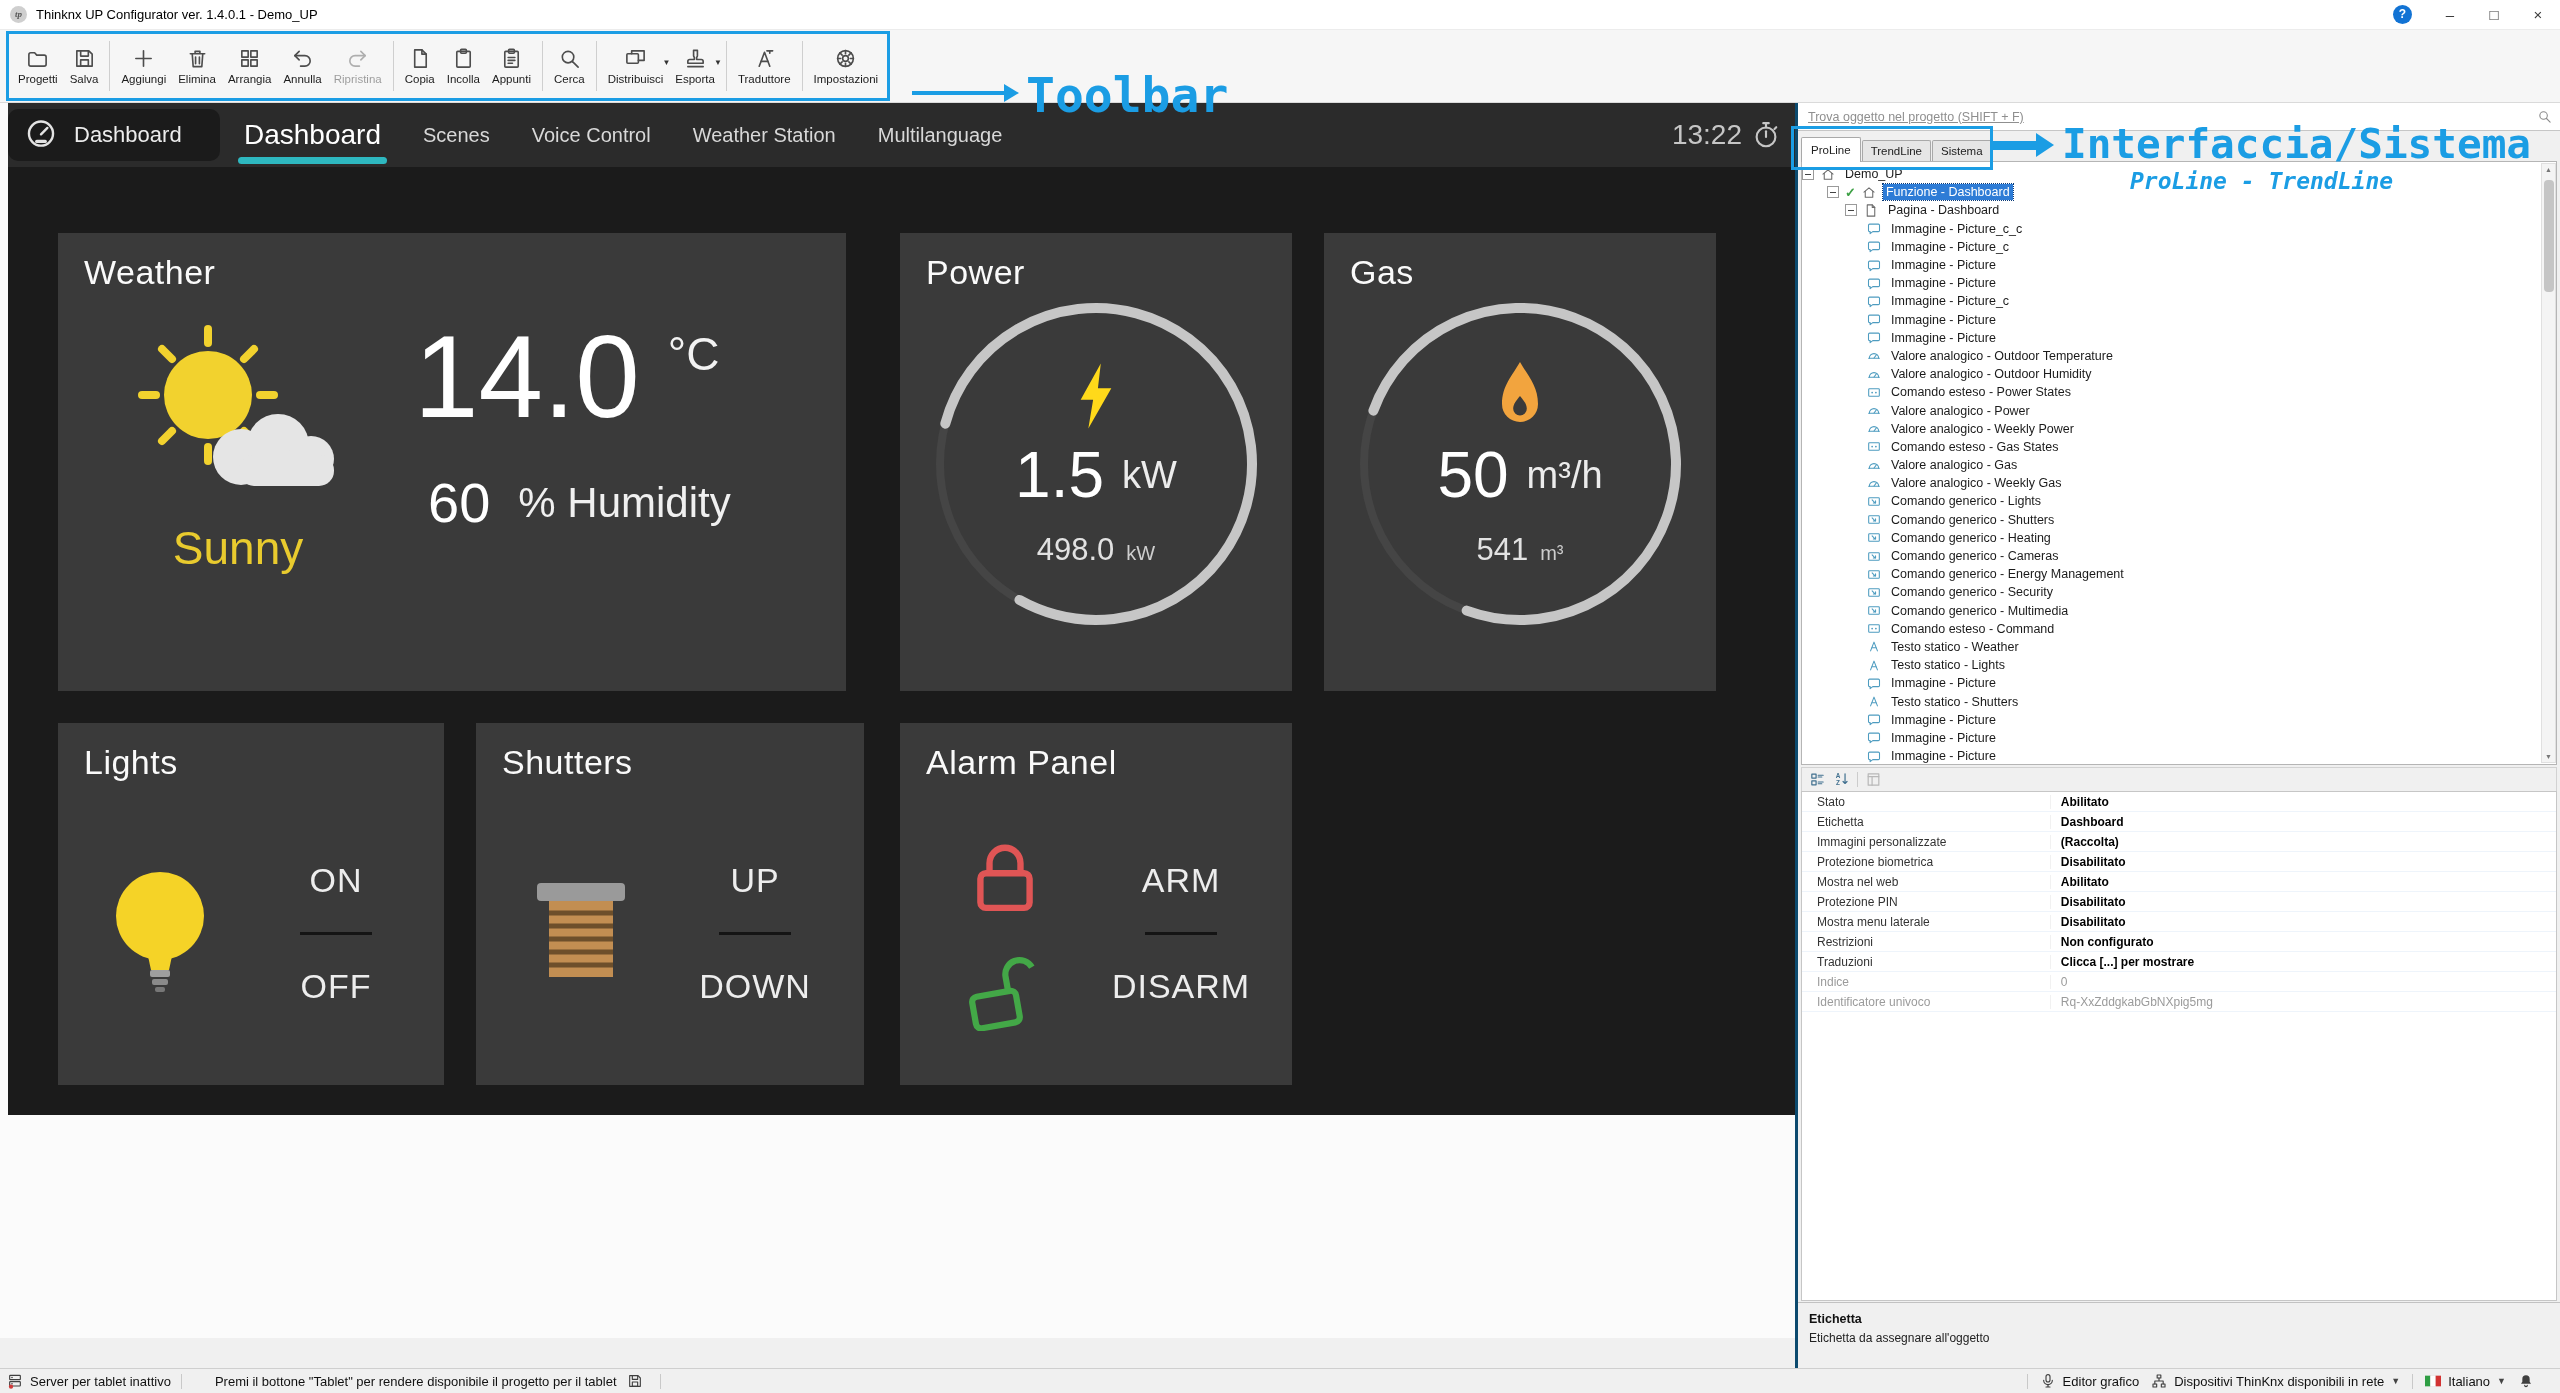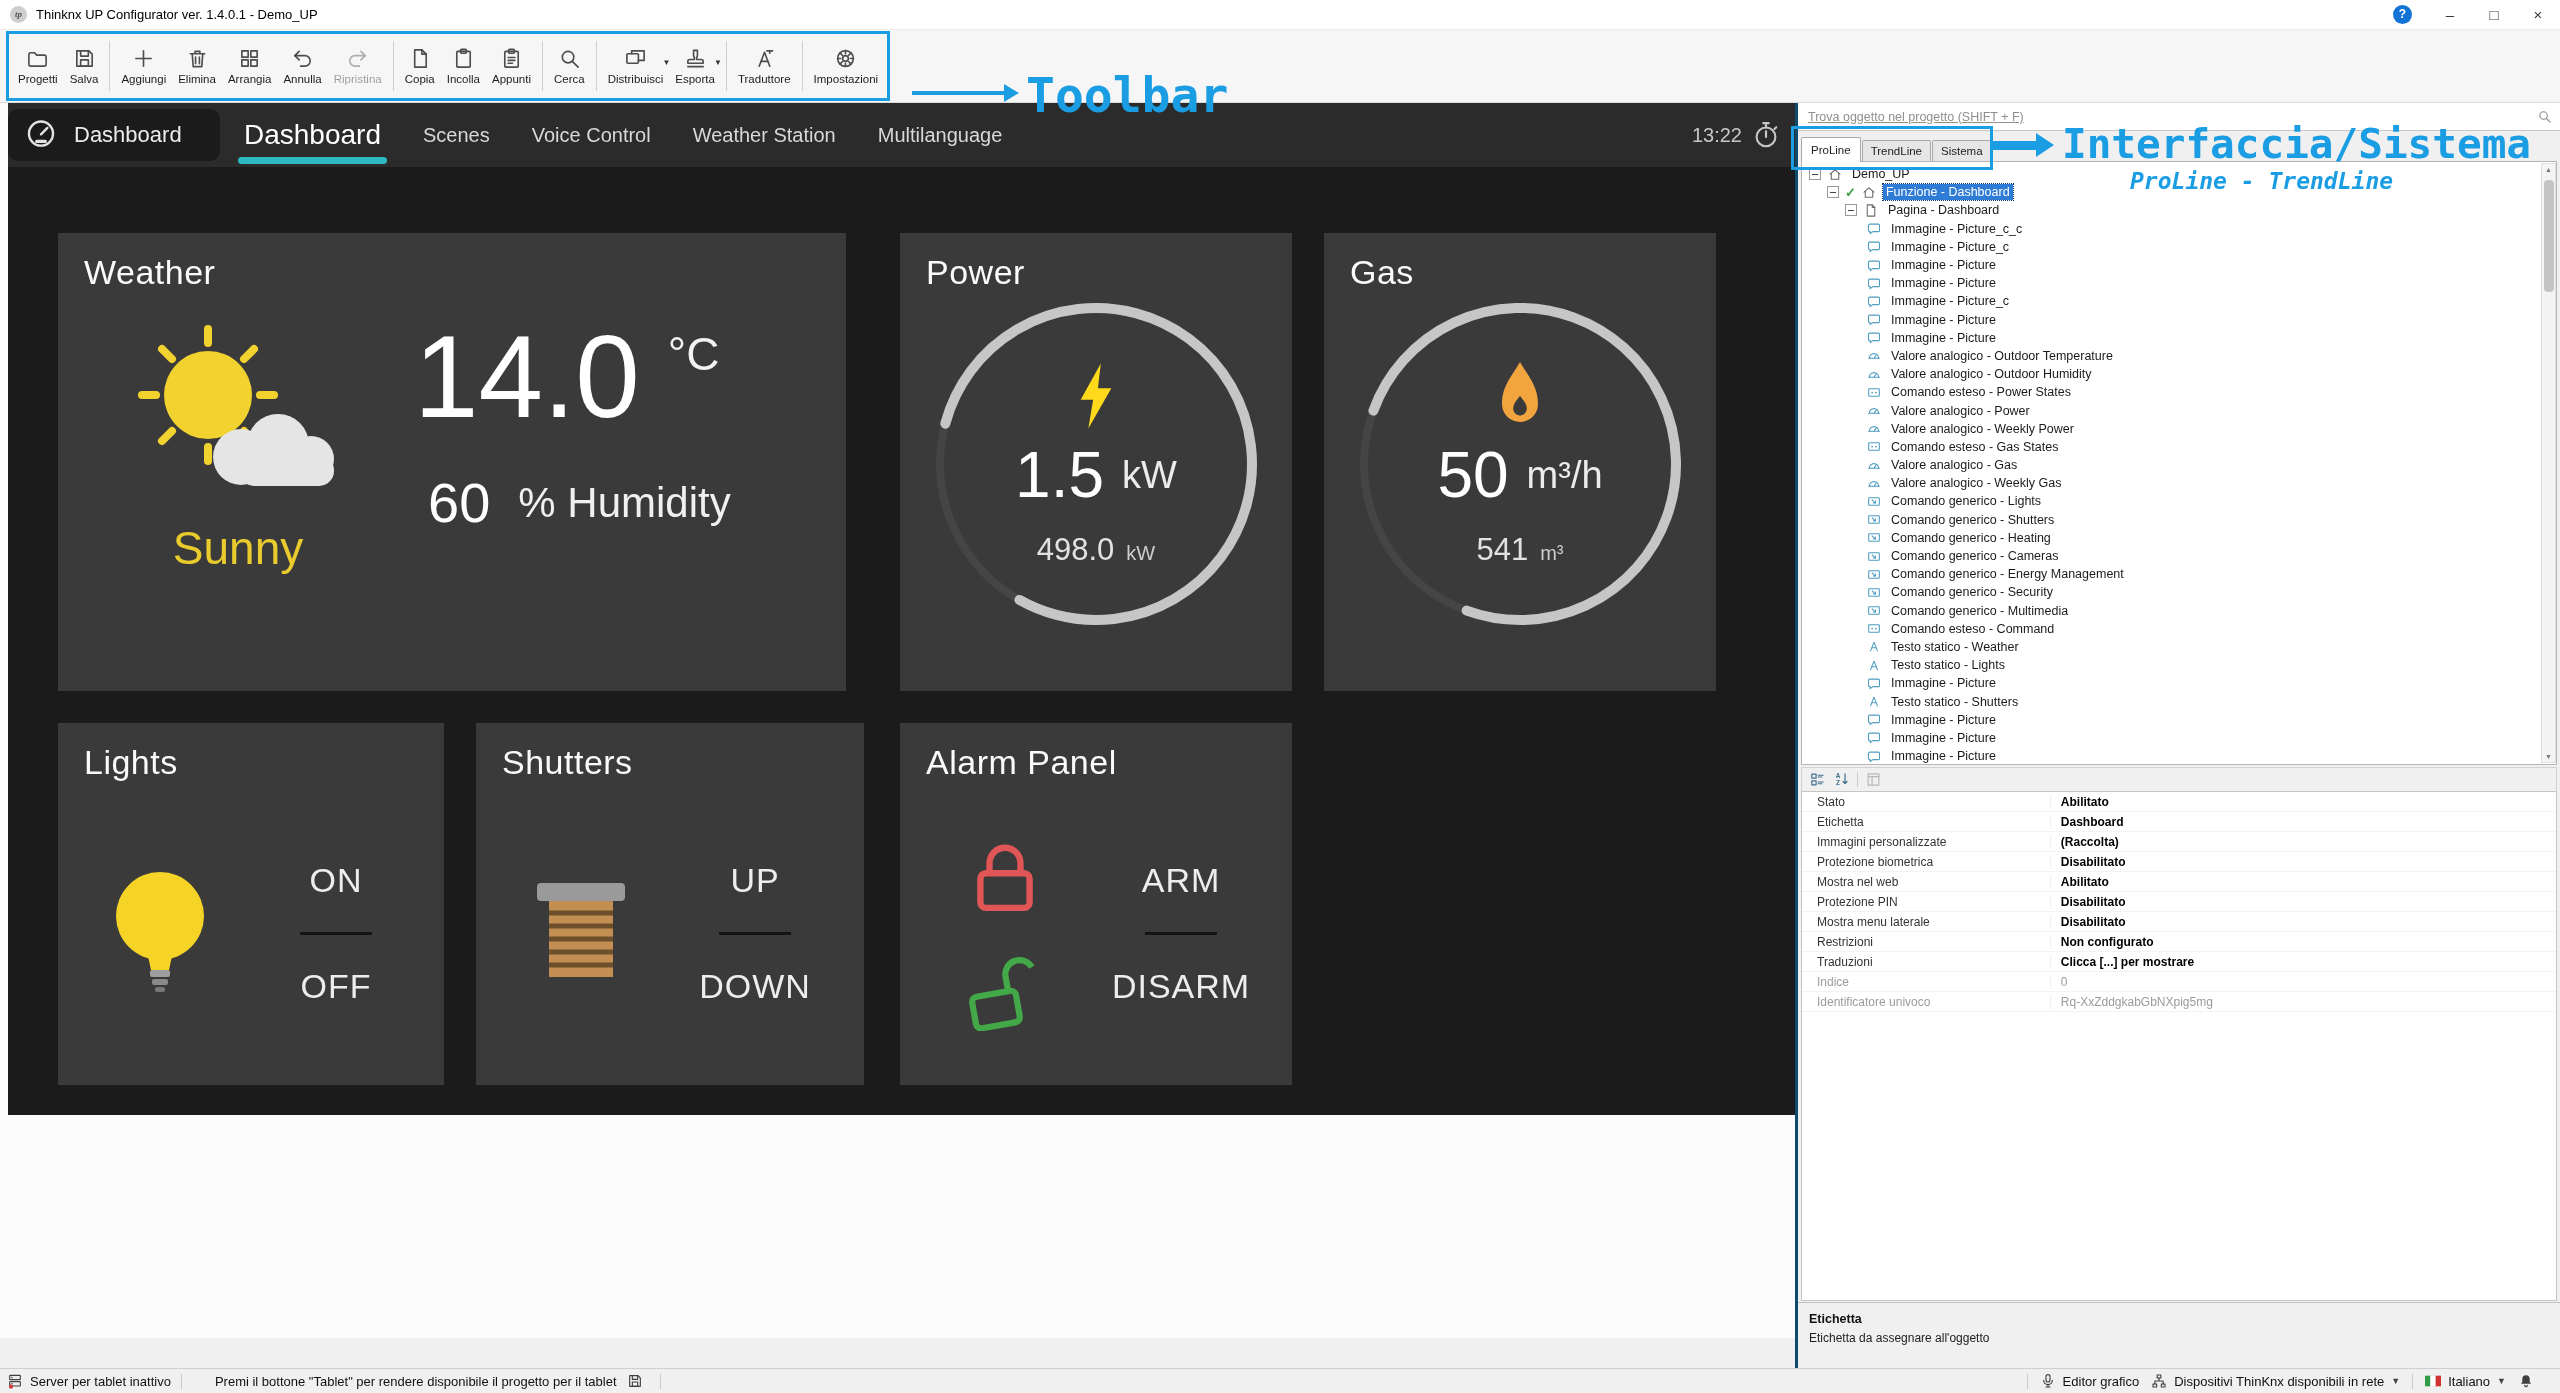--- a/index.html
+++ b/index.html
@@ -46,21 +46,21 @@
   .header-home{background:#1b1b1b;border-radius:10px;height:52px;margin-left:0;
     width:212px;display:flex;align-items:center;gap:16px;padding-left:16px;box-sizing:border-box;flex:none}
   .header-home .gicon{width:34px;height:34px;color:#e3e3e3}
   .home-label{font-size:22px;color:#ececec}
   .tabs{display:flex;align-items:center;gap:42px;margin-left:24px}
   .tab{font-size:20px;color:#d8d8d8;position:relative;white-space:nowrap}
   .tab[data-active="true"]{font-size:28px;color:#fff}
   .tab[data-active="true"]::after{content:"";position:absolute;left:-6px;right:-6px;bottom:-13px;
     height:7px;border-radius:4px;background:var(--teal)}
   .clock{margin-left:auto;margin-right:14px;display:flex;align-items:center;gap:9px;
-    color:#c6c6c6;font-size:20px}
+    color:#c6c6c6;font-size:28px}
   .clock .gicon{width:30px;height:30px;color:#c6c6c6}
 
   .card{position:absolute;background:#3a3a3a}
   .card-title{position:absolute;left:26px;top:20px;font-size:34px;color:#fafafa;letter-spacing:.5px}
   #card-weather{left:50px;top:130px;width:788px;height:458px}
   #card-power{left:892px;top:130px;width:392px;height:458px}
   #card-gas{left:1316px;top:130px;width:392px;height:458px}
   #card-lights{left:50px;top:620px;width:386px;height:362px}
   #card-shutters{left:468px;top:620px;width:388px;height:362px}
   #card-alarm{left:892px;top:620px;width:392px;height:362px}
@@ -104,21 +104,21 @@
   .search-input::placeholder{color:#8f8f8f;text-decoration:underline}
   .search-row .gicon{width:15px;height:15px;color:#8a8a8a;flex:none}
   .rtabs{height:31px;display:flex;align-items:flex-end;padding-left:3px;background:#f0f0f0}
   .rtab{font-size:11.5px;padding:4px 8px 5px;background:#e6e6e6;border:1px solid #a9a9a9;
     border-bottom:none;color:#222;margin-right:1px;border-radius:2px 2px 0 0}
   .rtab[data-active="true"]{background:#fff;padding:6px 9px;position:relative;z-index:2}
 
   .tree{position:absolute;left:3px;right:3px;top:58px;height:604px;background:#fff;
     border:1px solid #b5b5b5;overflow:hidden;padding-top:3px;box-sizing:border-box}
   .tree-row{height:18.2px;display:flex;align-items:center;font-size:12.5px;color:#1b1b1b;white-space:nowrap}
-  .tree-row[data-depth="0"]{padding-left:7px}
+  .tree-row[data-depth="0"]{}
   .tree-row[data-depth="1"]{padding-left:25px}
   .tree-row[data-depth="2"]{padding-left:43px}
   .tree-row[data-depth="3"]{padding-left:64px}
   .expander{display:none;width:12px;height:12px;border:1px solid #9a9a9a;background:#fff;
     margin-right:6px;position:relative;flex:none;box-sizing:border-box}
   .expander::before{content:"";position:absolute;left:2px;right:2px;top:4.5px;border-top:1px solid #444}
   .tree-row[data-expand="true"] .expander{display:block}
   .tree-check{display:none;color:#3da045;font-weight:bold;margin-right:5px;font-size:13px}
   .tree-row[data-checked="true"] .tree-check{display:inline}
   .tree-icon{width:16px;height:15px;margin-right:6px;flex:none;color:#4e9cc0}

